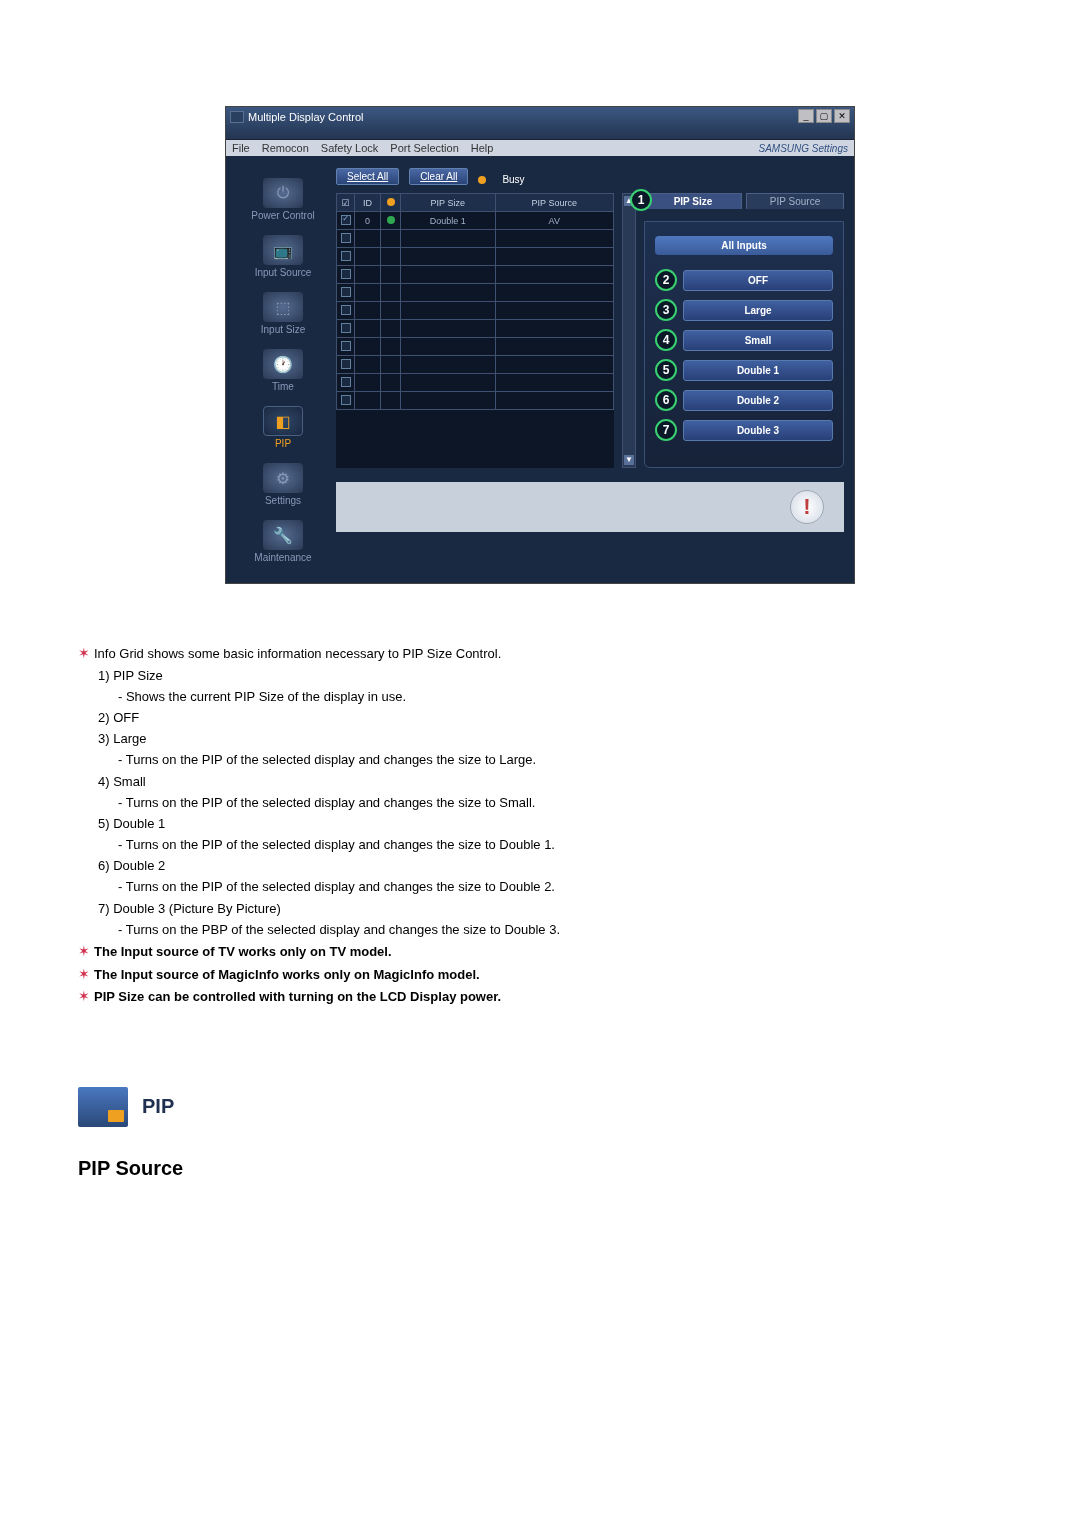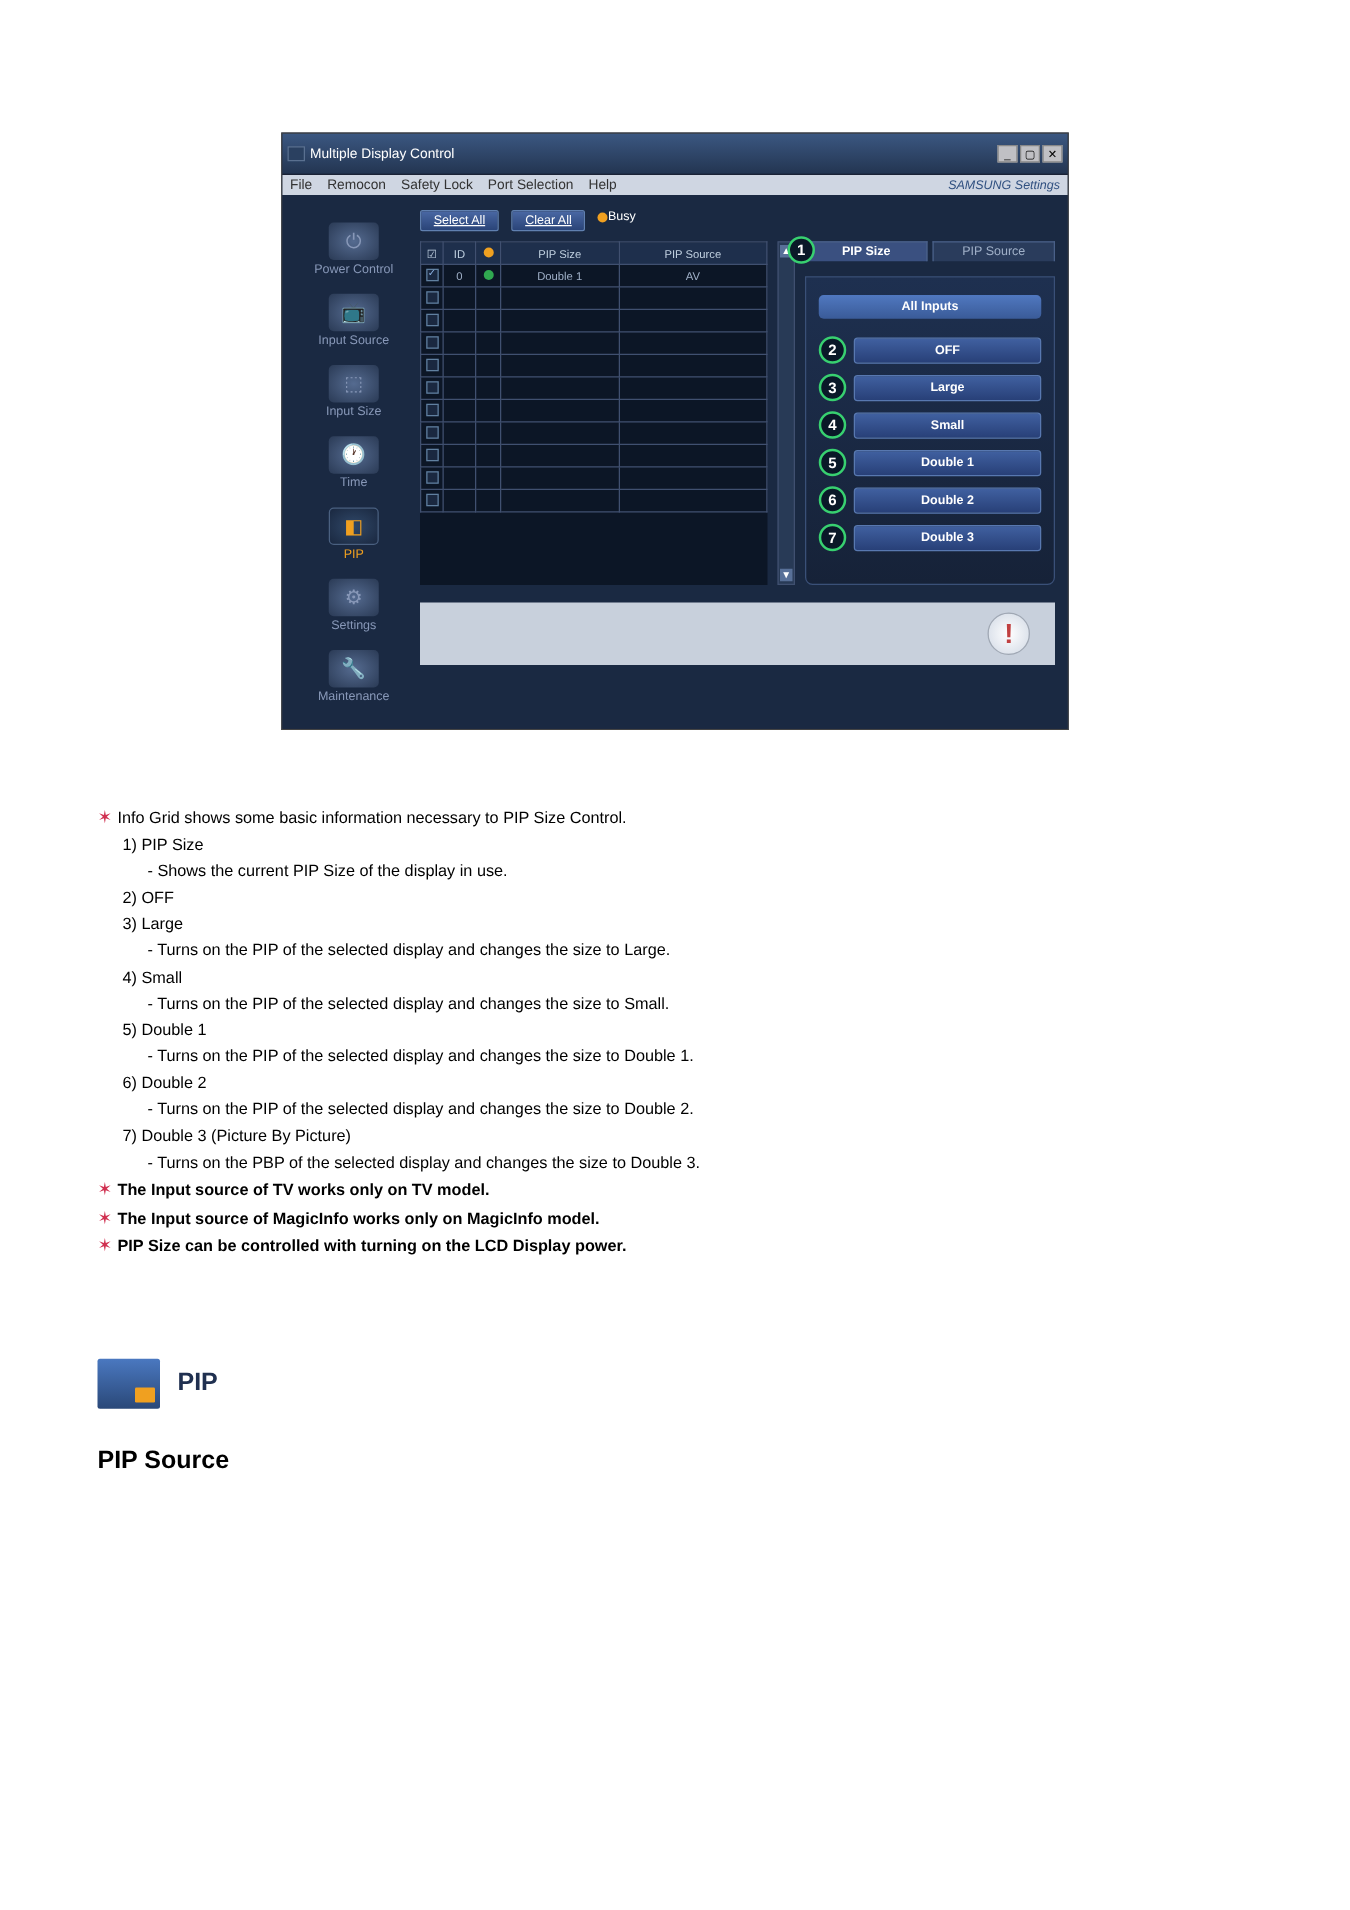--- a/index.html
+++ b/index.html
@@ -18,21 +18,21 @@
       width: 630px;
       margin: 0 auto 60px auto;
       border: 1px solid #444;
       background: #1a2942;
     }
     .titlebar {
       background: linear-gradient(#3b5781, #233551);
       border-bottom: 1px solid #1a2235;
       height: 30px;
       display: flex;
-      align-items: center;
+      align-items: flex-end;
       padding: 16px 4px;
       color: #fff;
       font-size: 11px;
     }
     .titlebar .title-icon {
       width: 14px; height: 12px;
       background: #2a4060;
       border: 1px solid #5a7090;
       margin-right: 4px;
     }
@@ -86,35 +86,35 @@
     }
     .sidebar-item.active { color: #f0a020; }
     .sidebar-item.active .sicon { background: radial-gradient(#304868, #1a2840); border: 1px solid #4a6080; }
     .mainarea {
       flex: 1;
       display: flex;
       flex-direction: column;
     }
     .toolbar {
       display: flex;
-      align-items: flex-start;
+      align-items: flex-end;
       gap: 10px;
       padding: 2px 0 8px 0;
     }
     .btn {
       background: linear-gradient(#4a68a4, #2a4478);
       border: 1px solid #6080b0;
       border-radius: 2px;
       color: #fff;
       font-size: 10px;
       padding: 2px 10px;
       text-align: center;
       text-decoration: underline;
     }
-    .busy { color: #fff; font-size: 10px; display: flex; align-items: center; gap: 0; }
+    .busy { color: #fff; font-size: 10px; display: flex; align-items: center; gap: 16px; }
     .busy-dot { width: 8px; height: 8px; border-radius: 50%; background: #f0a020; }
     .content-row { display: flex; gap: 8px; }
     .grid {
       flex: 1;
       background: #0c1626;
     }
     .grid table { width: 100%; border-collapse: collapse; }
     .grid th, .grid td {
       border: 1px solid #405070;
       color: #a0b0c8;

